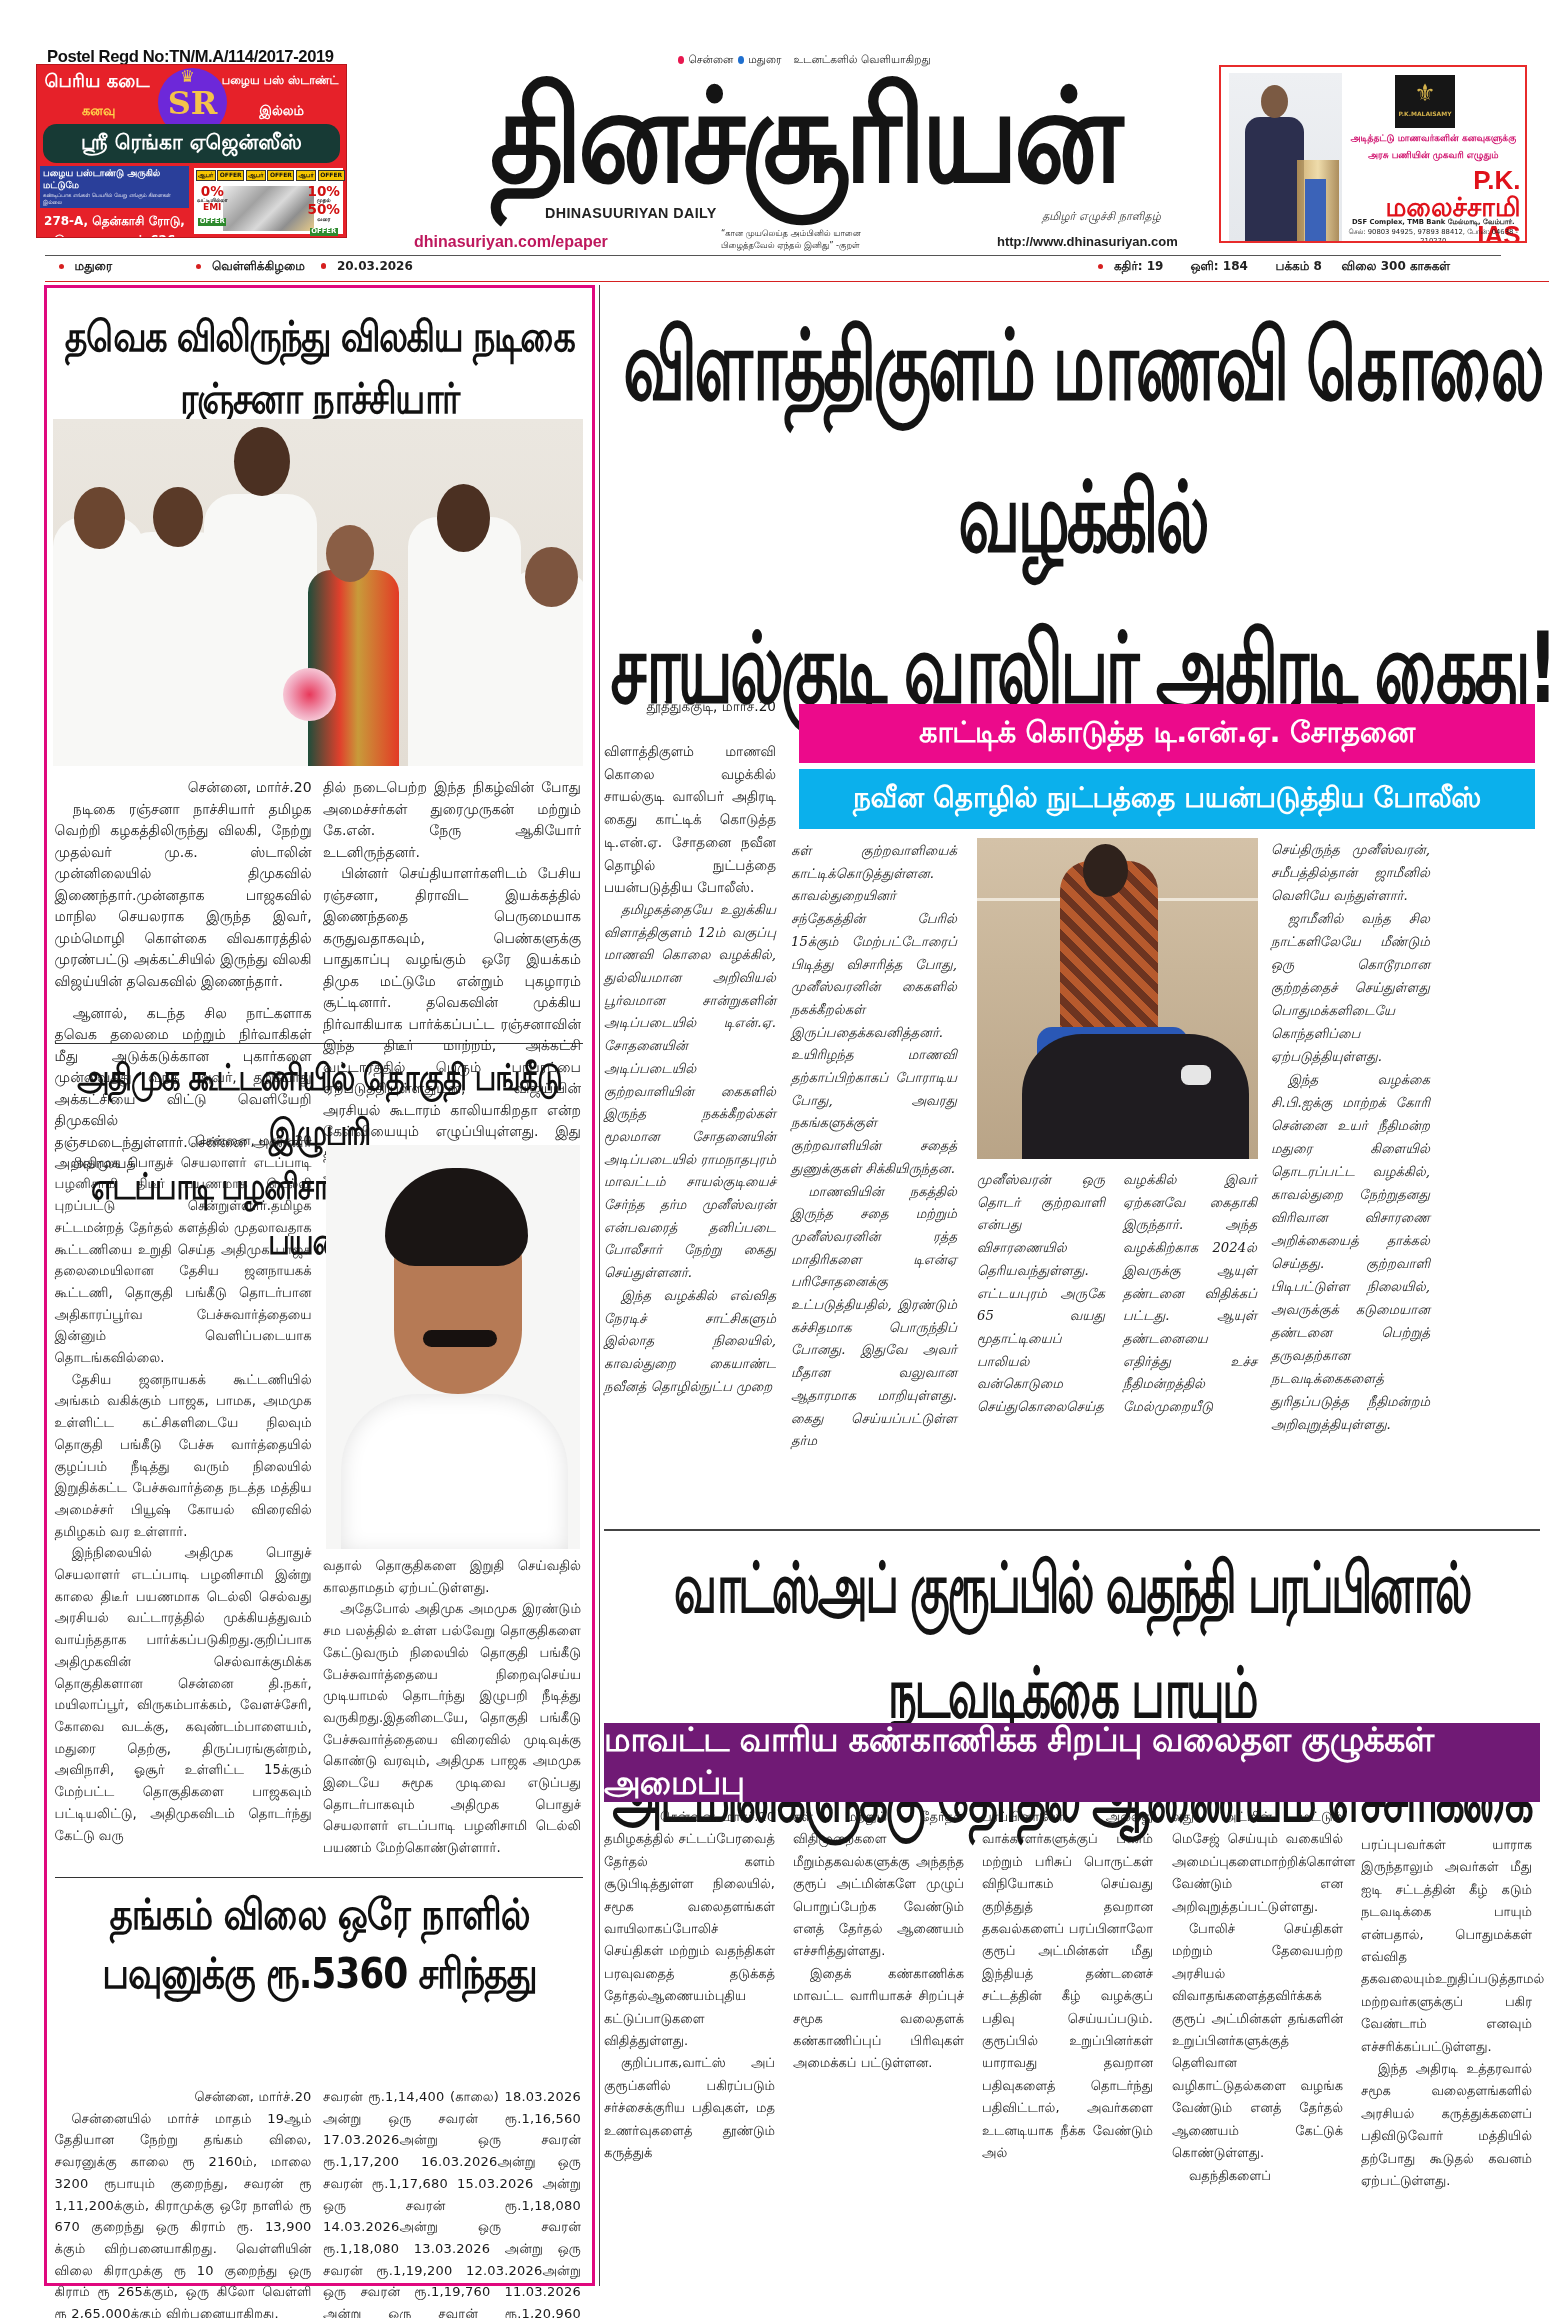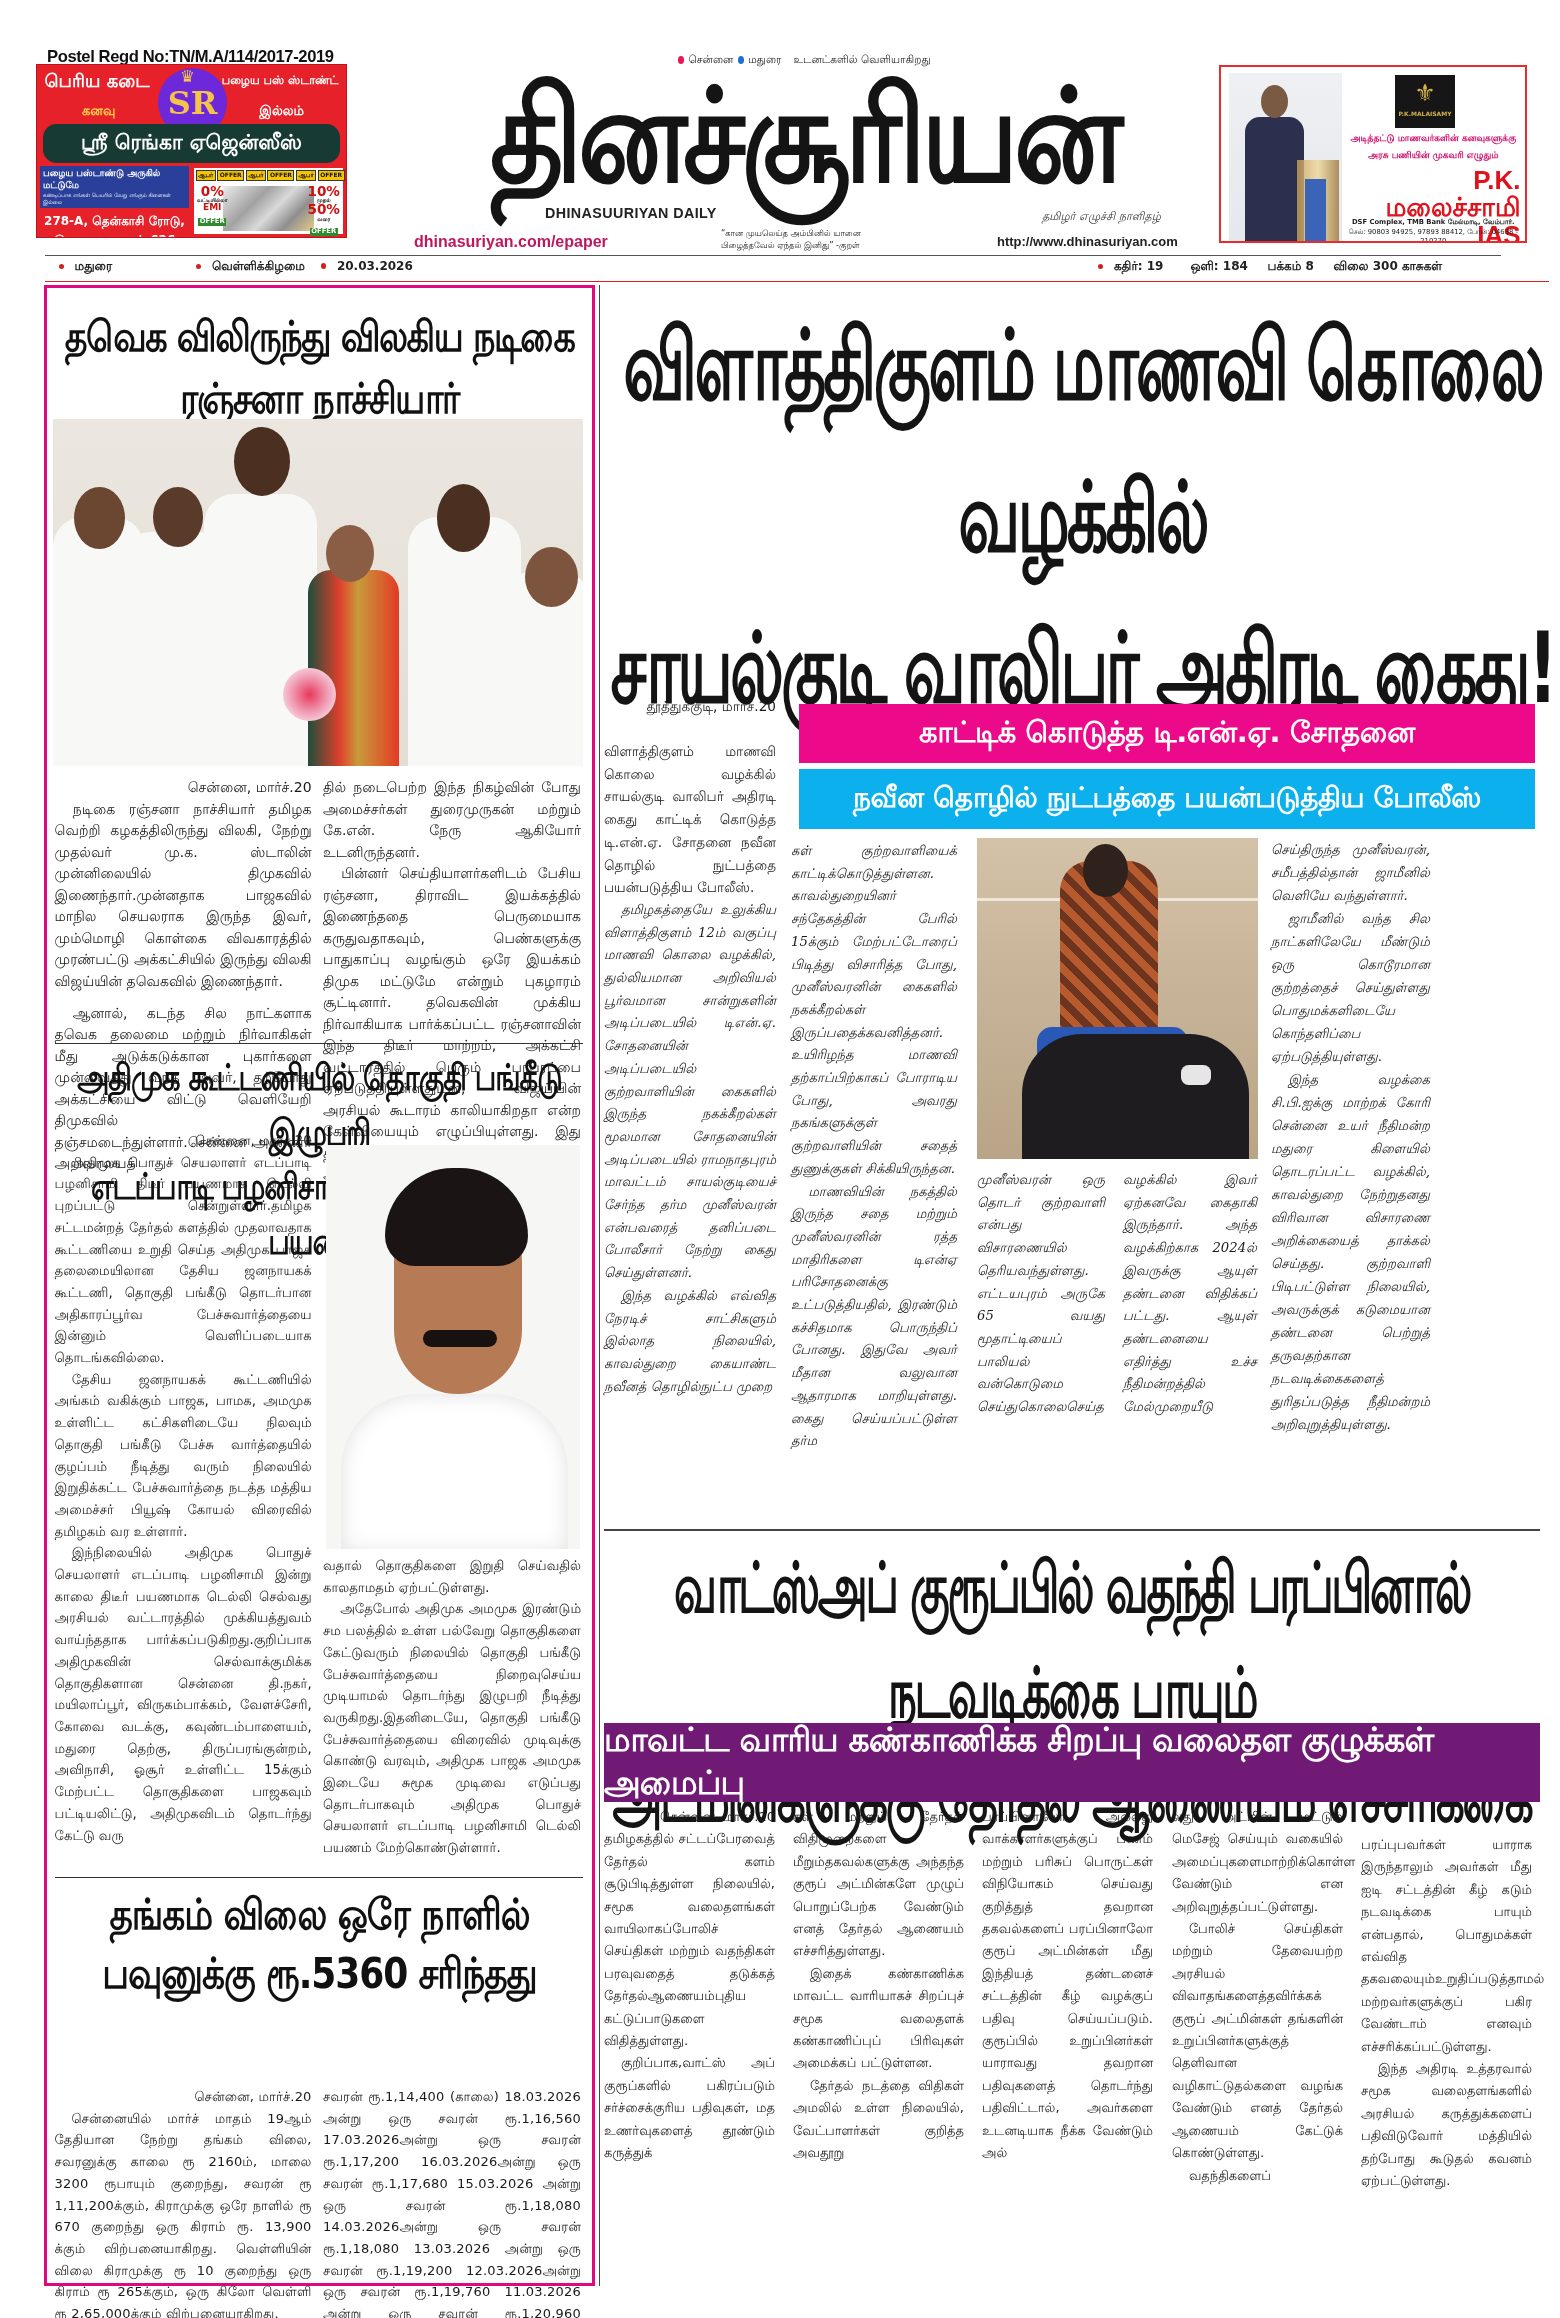--- a/index.html
+++ b/index.html
@@ -214,21 +214,21 @@
       <span>வெள்ளிக்கிழமை</span>
     </div>
   <div class="item" style="left:276px">
       <span class="bullet"></span>
       <span>20.03.2026</span>
     </div>
   <div class="item" style="left:1053px">
       <span class="bullet"></span>
       <span>கதிர்: 19</span>
     <span style="margin-left:16.6px">ஒளி: 184</span>
-    <span style="margin-left:9px">பக்கம் 8</span>
+    <span style="margin-left:17px">பக்கம் 8</span>
     <span style="margin-left:9px">விலை  300 காசுகள்</span>
     </div>
 </div>
 <div class="rule-bot"></div>
 
 <div class="left-box">
   <div class="l-head1">
     <div>தவெக விலிருந்து விலகிய நடிகை ரஞ்சனா நாச்சியார்</div>
     <div>மு.க.ஸ்டாலின் தலைமையில் திமுகவில் இணைந்தார்</div>
   </div>
@@ -338,21 +338,20 @@
 </div>
 <div class="w-sub">மாவட்ட வாரிய கண்காணிக்க சிறப்பு வலைதள குழுக்கள் அமைப்பு</div>
 <div class="col w-col w-c1">
   <div class="dl">சென்னை, மார்ச்.20</div>
   <div>தமிழகத்தில் சட்டப்பேரவைத் தேர்தல் களம் சூடுபிடித்துள்ள நிலையில், சமூக வலைதளங்கள் வாயிலாகப்போலிச் செய்திகள் மற்றும் வதந்திகள் பரவுவதைத் தடுக்கத் தேர்தல்ஆணையம்புதிய கட்டுப்பாடுகளை விதித்துள்ளது.</div>
   <p>குறிப்பாக,வாட்ஸ் அப் குரூப்களில் பகிரப்படும் சர்ச்சைக்குரிய பதிவுகள், மத உணர்வுகளைத் தூண்டும் கருத்துக்</p>
 </div>
 <div class="col w-col w-c2">
   <div>கள் மற்றும் தேர்தல் விதிமுறைகளை மீறும்தகவல்களுக்கு அந்தந்த குரூப் அட்மின்களே முழுப் பொறுப்பேற்க வேண்டும் எனத் தேர்தல் ஆணையம் எச்சரித்துள்ளது.</div>
   <p>இதைக் கண்காணிக்க மாவட்ட வாரியாகச் சிறப்புச் சமூக வலைதளக் கண்காணிப்புப் பிரிவுகள் அமைக்கப் பட்டுள்ளன.</p>
-  <p>தேர்தல் நடத்தை விதிகள் அமலில் உள்ள நிலையில், வேட்பாளர்கள் குறித்த அவதூறு</p>
 </div>
 <div class="col w-col w-c3">பரப்பினாலோ அல்லது வாக்காளர்களுக்குப் பணம் மற்றும் பரிசுப் பொருட்கள் விநியோகம் செய்வது குறித்துத் தவறான தகவல்களைப் பரப்பினாலோ குரூப் அட்மின்கள் மீது இந்தியத் தண்டனைச் சட்டத்தின் கீழ் வழக்குப் பதிவு செய்யப்படும். குரூப்பில் உறுப்பினர்கள் யாராவது தவறான பதிவுகளைத் தொடர்ந்து பதிவிட்டால், அவர்களை உடனடியாக நீக்க வேண்டும் அல்</div>
 <div class="col w-col w-c4">
   <div>லது அட்மின் மட்டும் மெசேஜ் செய்யும் வகையில் அமைப்புகளைமாற்றிக்கொள்ள வேண்டும் என அறிவுறுத்தப்பட்டுள்ளது.</div>
   <p>போலிச் செய்திகள் மற்றும் தேவையற்ற அரசியல் விவாதங்களைத்தவிர்க்கக் குரூப் அட்மின்கள் தங்களின் உறுப்பினர்களுக்குத் தெளிவான வழிகாட்டுதல்களை வழங்க வேண்டும் எனத் தேர்தல் ஆணையம் கேட்டுக் கொண்டுள்ளது.</p>
   <p>வதந்திகளைப்</p>
 </div>
 <div class="col w-col w-c5">
   <div>பரப்புபவர்கள் யாராக இருந்தாலும் அவர்கள் மீது ஐடி சட்டத்தின் கீழ் கடும் நடவடிக்கை பாயும் என்பதால், பொதுமக்கள் எவ்வித தகவலையும்உறுதிப்படுத்தாமல் மற்றவர்களுக்குப் பகிர வேண்டாம் எனவும் எச்சரிக்கப்பட்டுள்ளது.</div>
   <p>இந்த அதிரடி உத்தரவால் சமூக வலைதளங்களில் அரசியல் கருத்துக்களைப் பதிவிடுவோர் மத்தியில் தற்போது கூடுதல் கவனம் ஏற்பட்டுள்ளது.</p>

